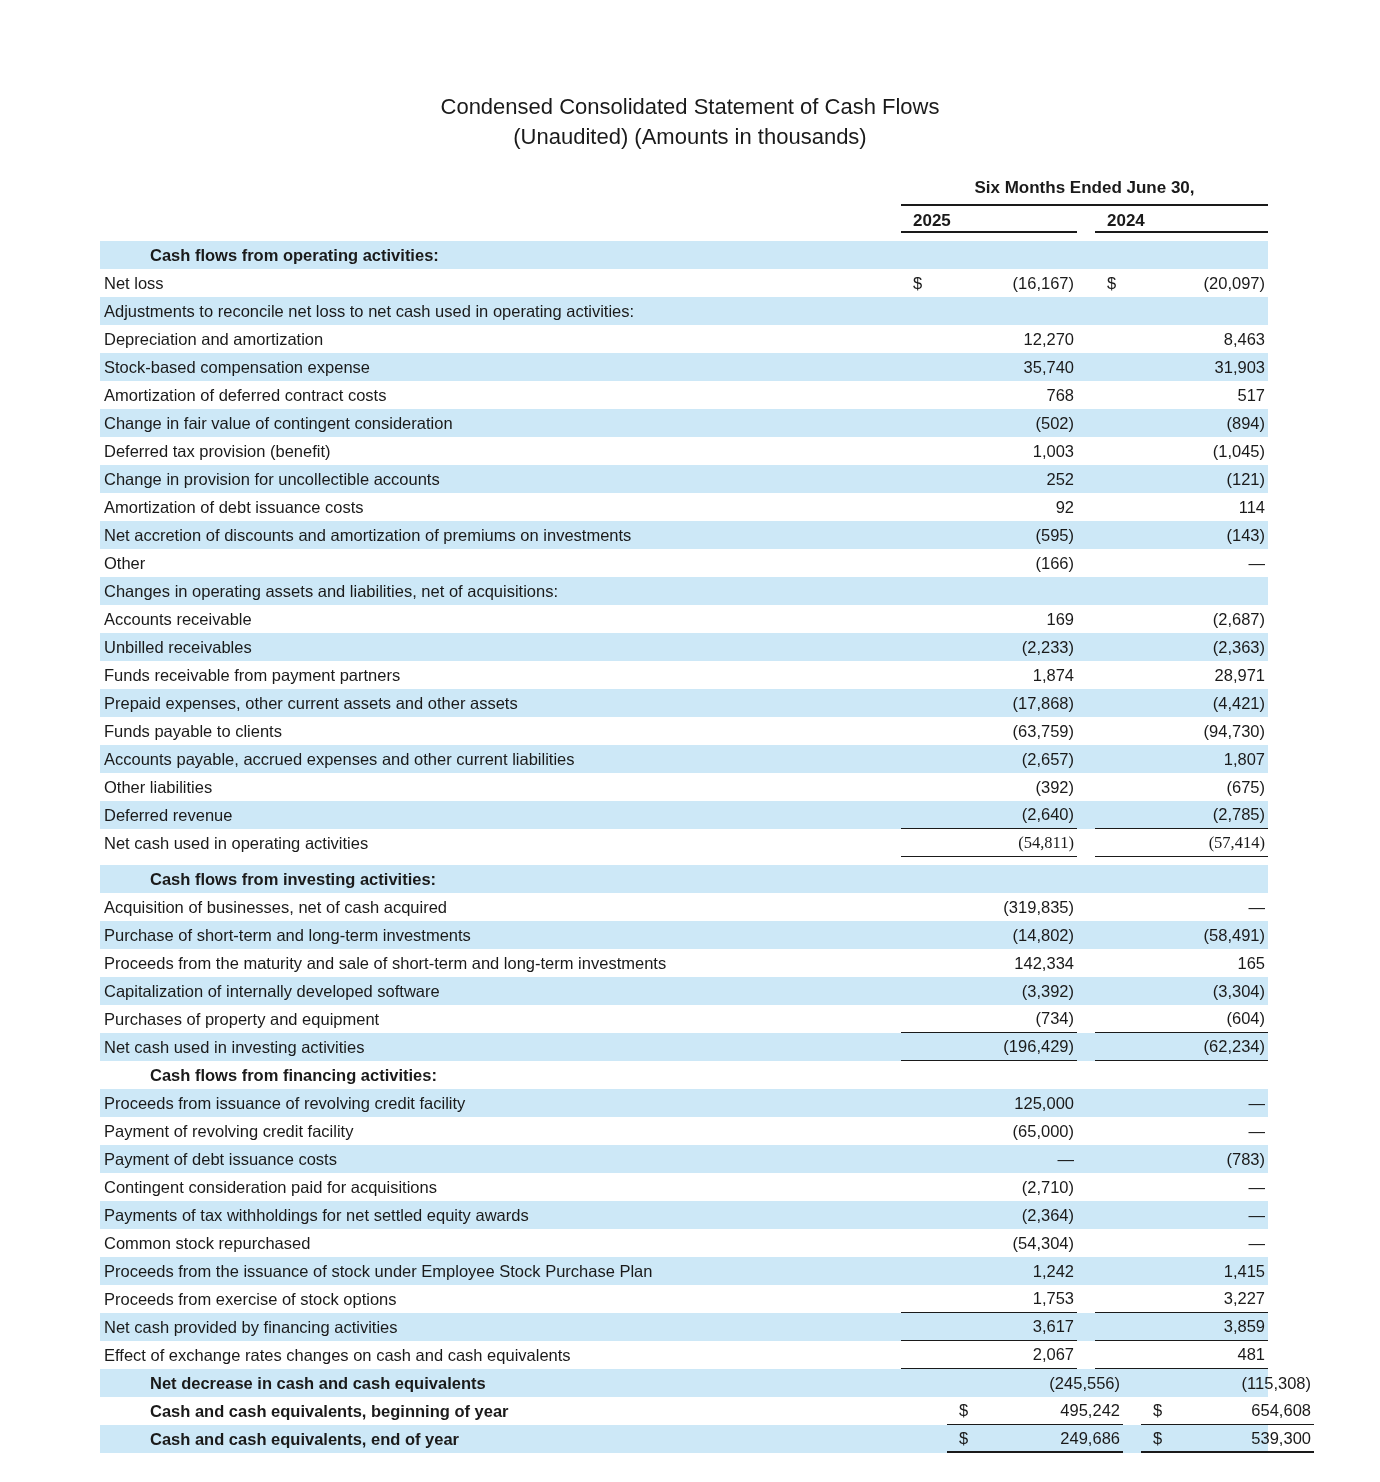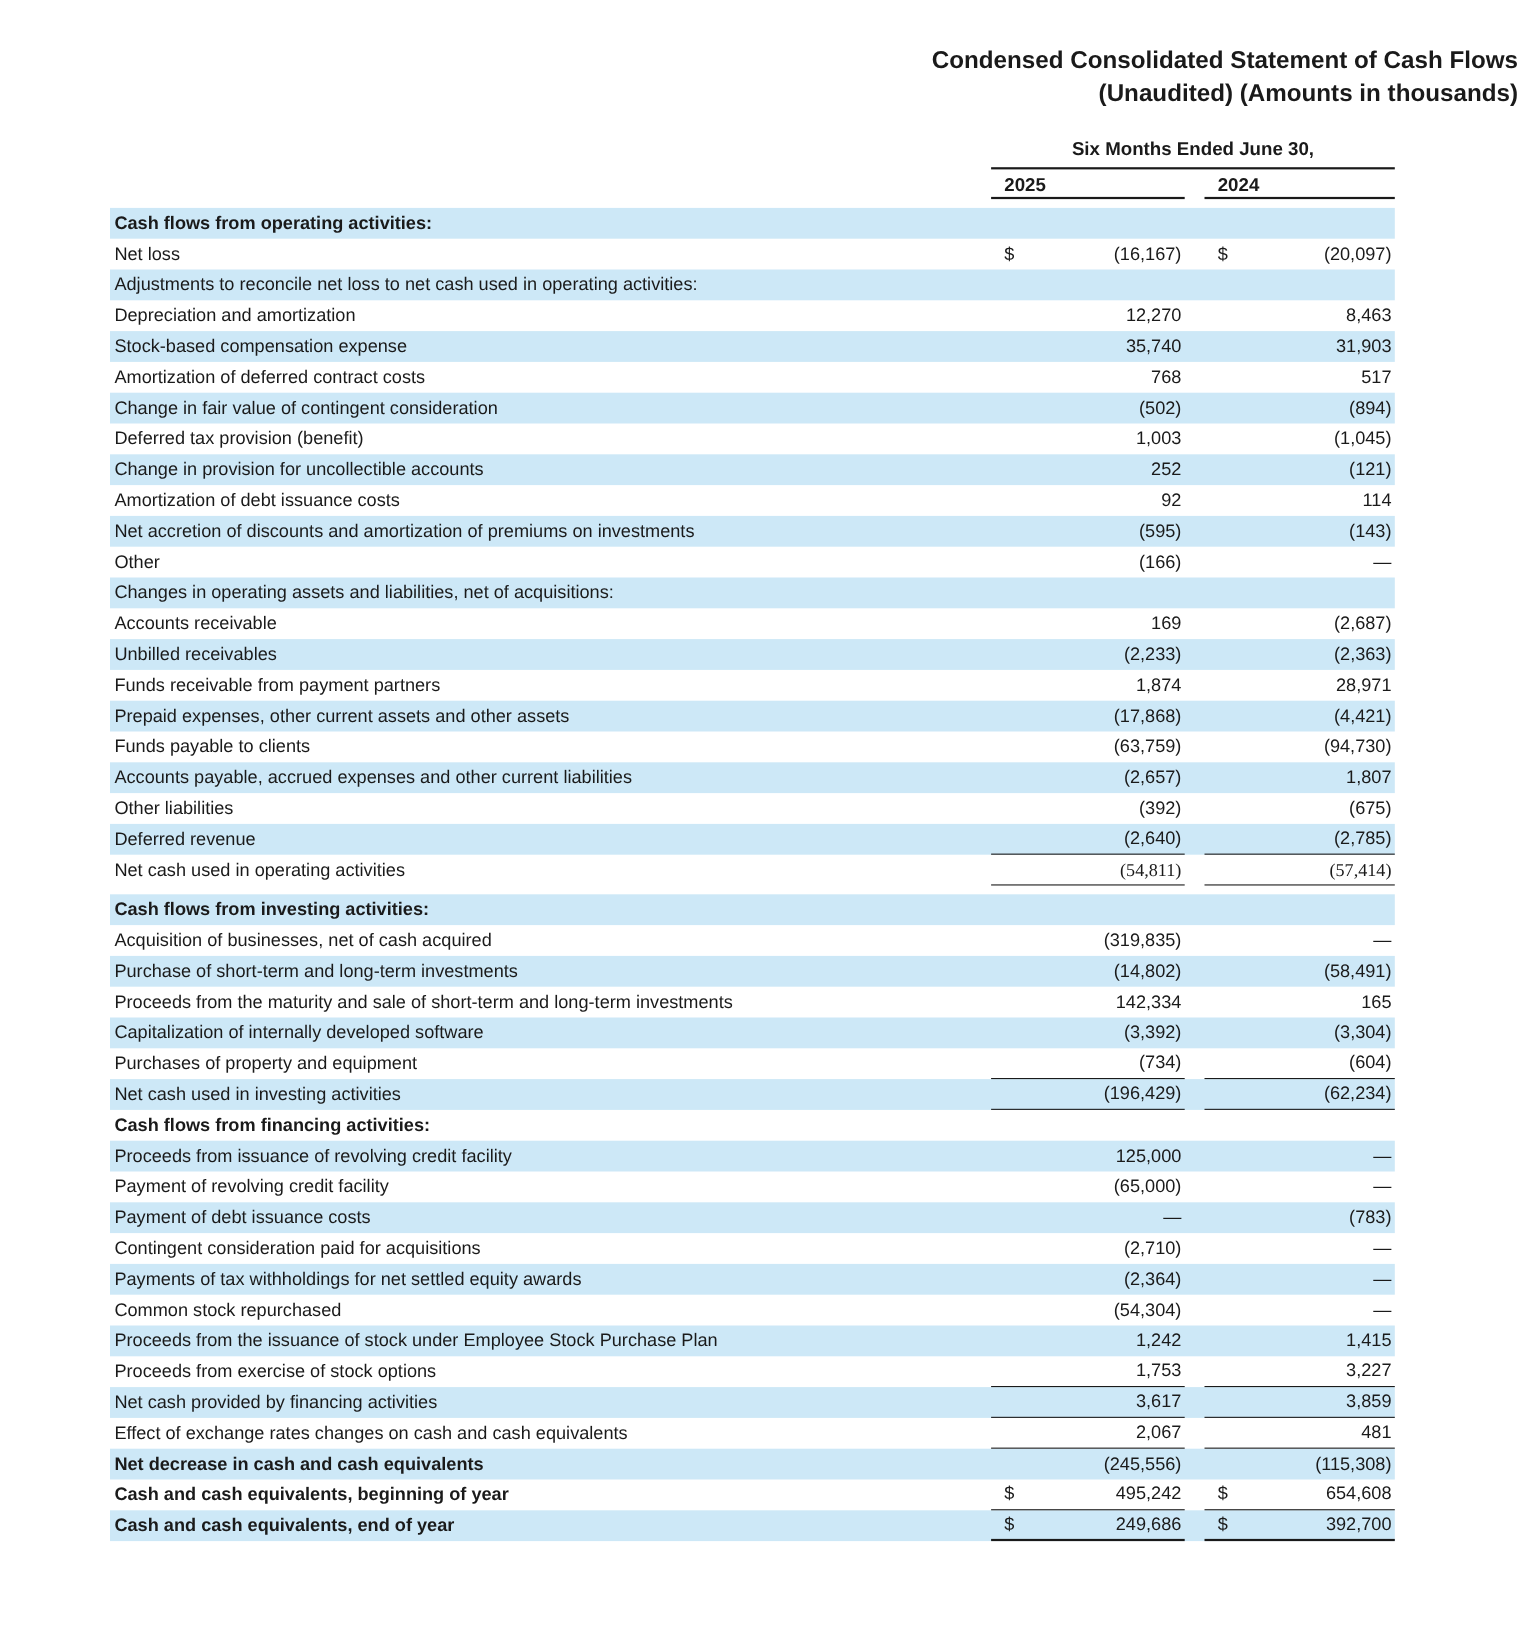--- a/index.html
+++ b/index.html
@@ -16,23 +16,23 @@
     position:relative;
     overflow:hidden;
   }
   .page{width:1380px;height:1482px;position:relative;background:#fff;}
   .page::after{
     content:"";position:absolute;left:0;bottom:0;width:100%;height:40px;
     background:linear-gradient(#ffffff,#eef0f2);
     pointer-events:none;
   }
   .title-block{
-    margin-top:40px;
-    text-align:right;
-    font-weight:bold;
+    margin-top:92px;
+    text-align:center;
+    font-weight:normal;
     font-size:22px;
     line-height:30px;
   }
   .table{
     margin:26px 0 0 100px;
     width:1168px;
     font-size:16.5px;
   }
   .lbl-spacer{width:801px;flex:none;}
   .hdr-row1{display:flex;}
@@ -52,21 +52,21 @@
     border-bottom:2px solid var(--rule);
   }
   .gap{width:18px;flex:none;}
   #rows{margin-top:8px;}
   .row{
     display:flex;
     height:28px;
     align-items:center;
   }
   .row.shade{background:var(--shade);}
-  .row.bold .lbl{font-weight:bold;}
+  .row.bold .lbl{font-weight:bold;margin-left:46px;}
   .lbl{
     width:801px;flex:none;
     padding-left:4px;
     white-space:nowrap;
     overflow:hidden;
   }
   .c1,.c2{
     flex:none;
     height:100%;
     display:flex;
@@ -612,19 +612,19 @@
         </div>
         <div class="row shade bold rule thick">
           <div class="lbl">Cash and cash equivalents, end of year</div>
           <div class="c1">
             <span class="dollar">$</span>
             <span class="val">249,686</span>
           </div>
           <div class="gap"></div>
           <div class="c2">
             <span class="dollar">$</span>
-            <span class="val">392,700</span>
+            <span class="val">539,300</span>
           </div>
         </div>
       </div>
   </div>
 
 </div>
 
 </body></html>

